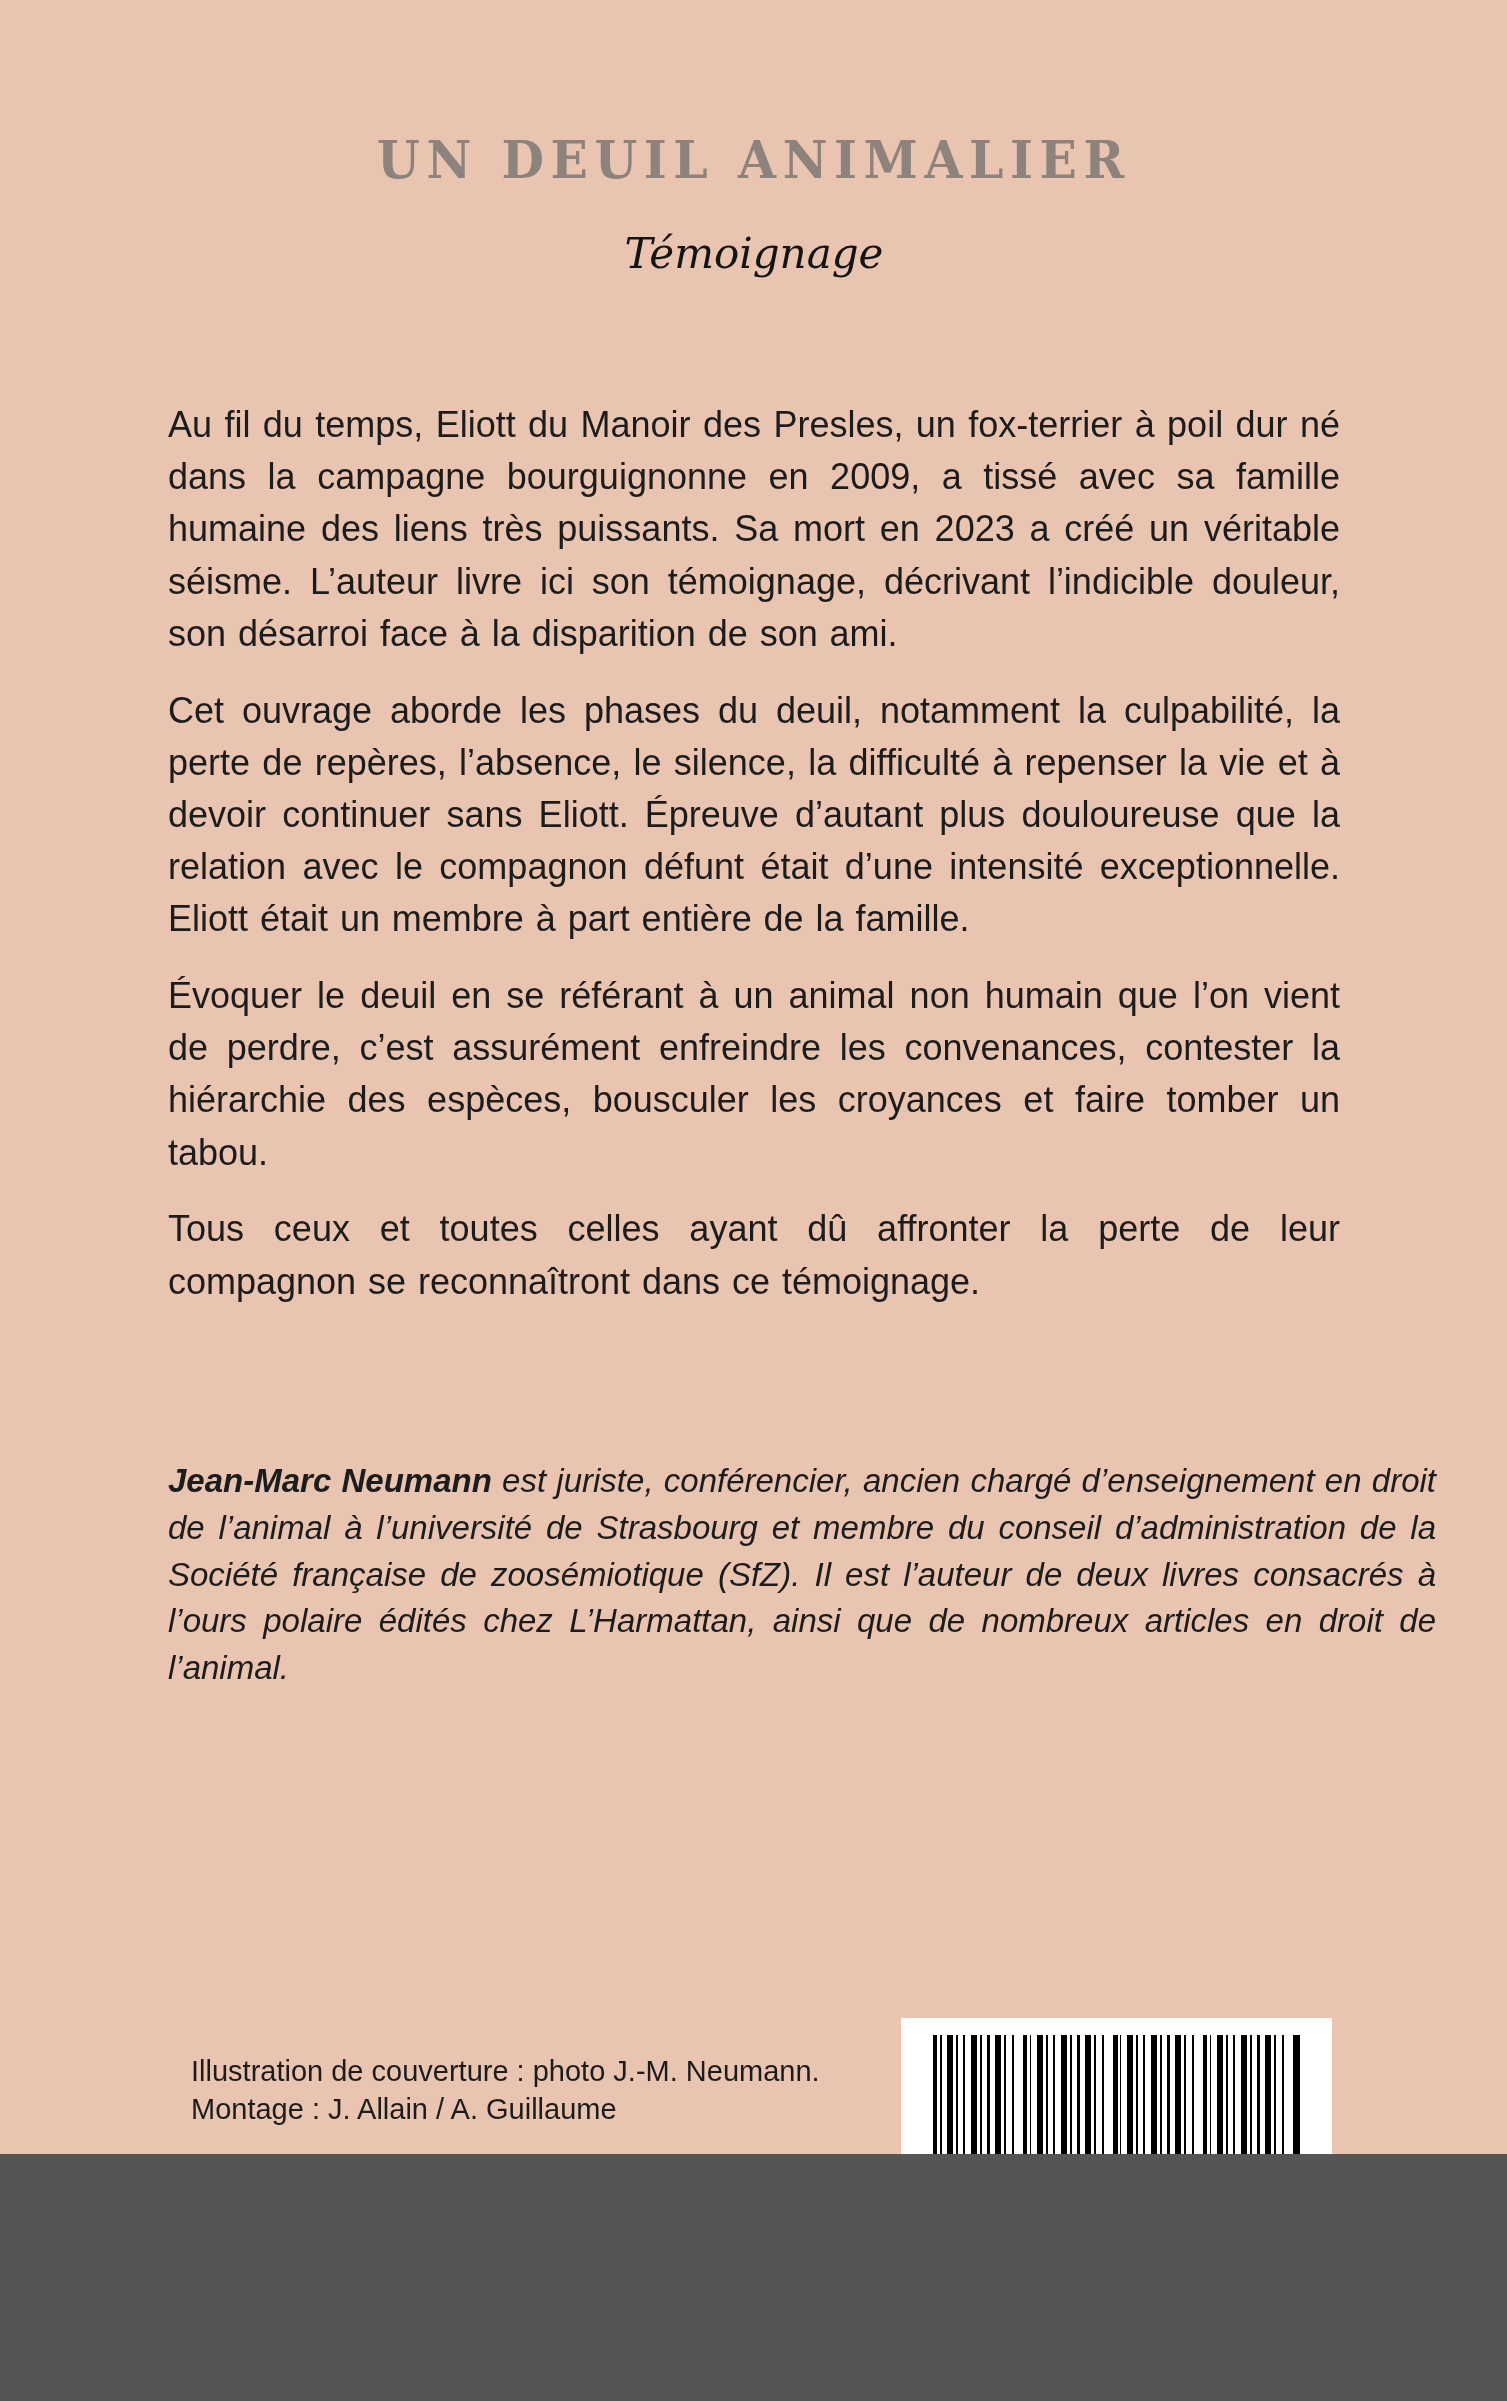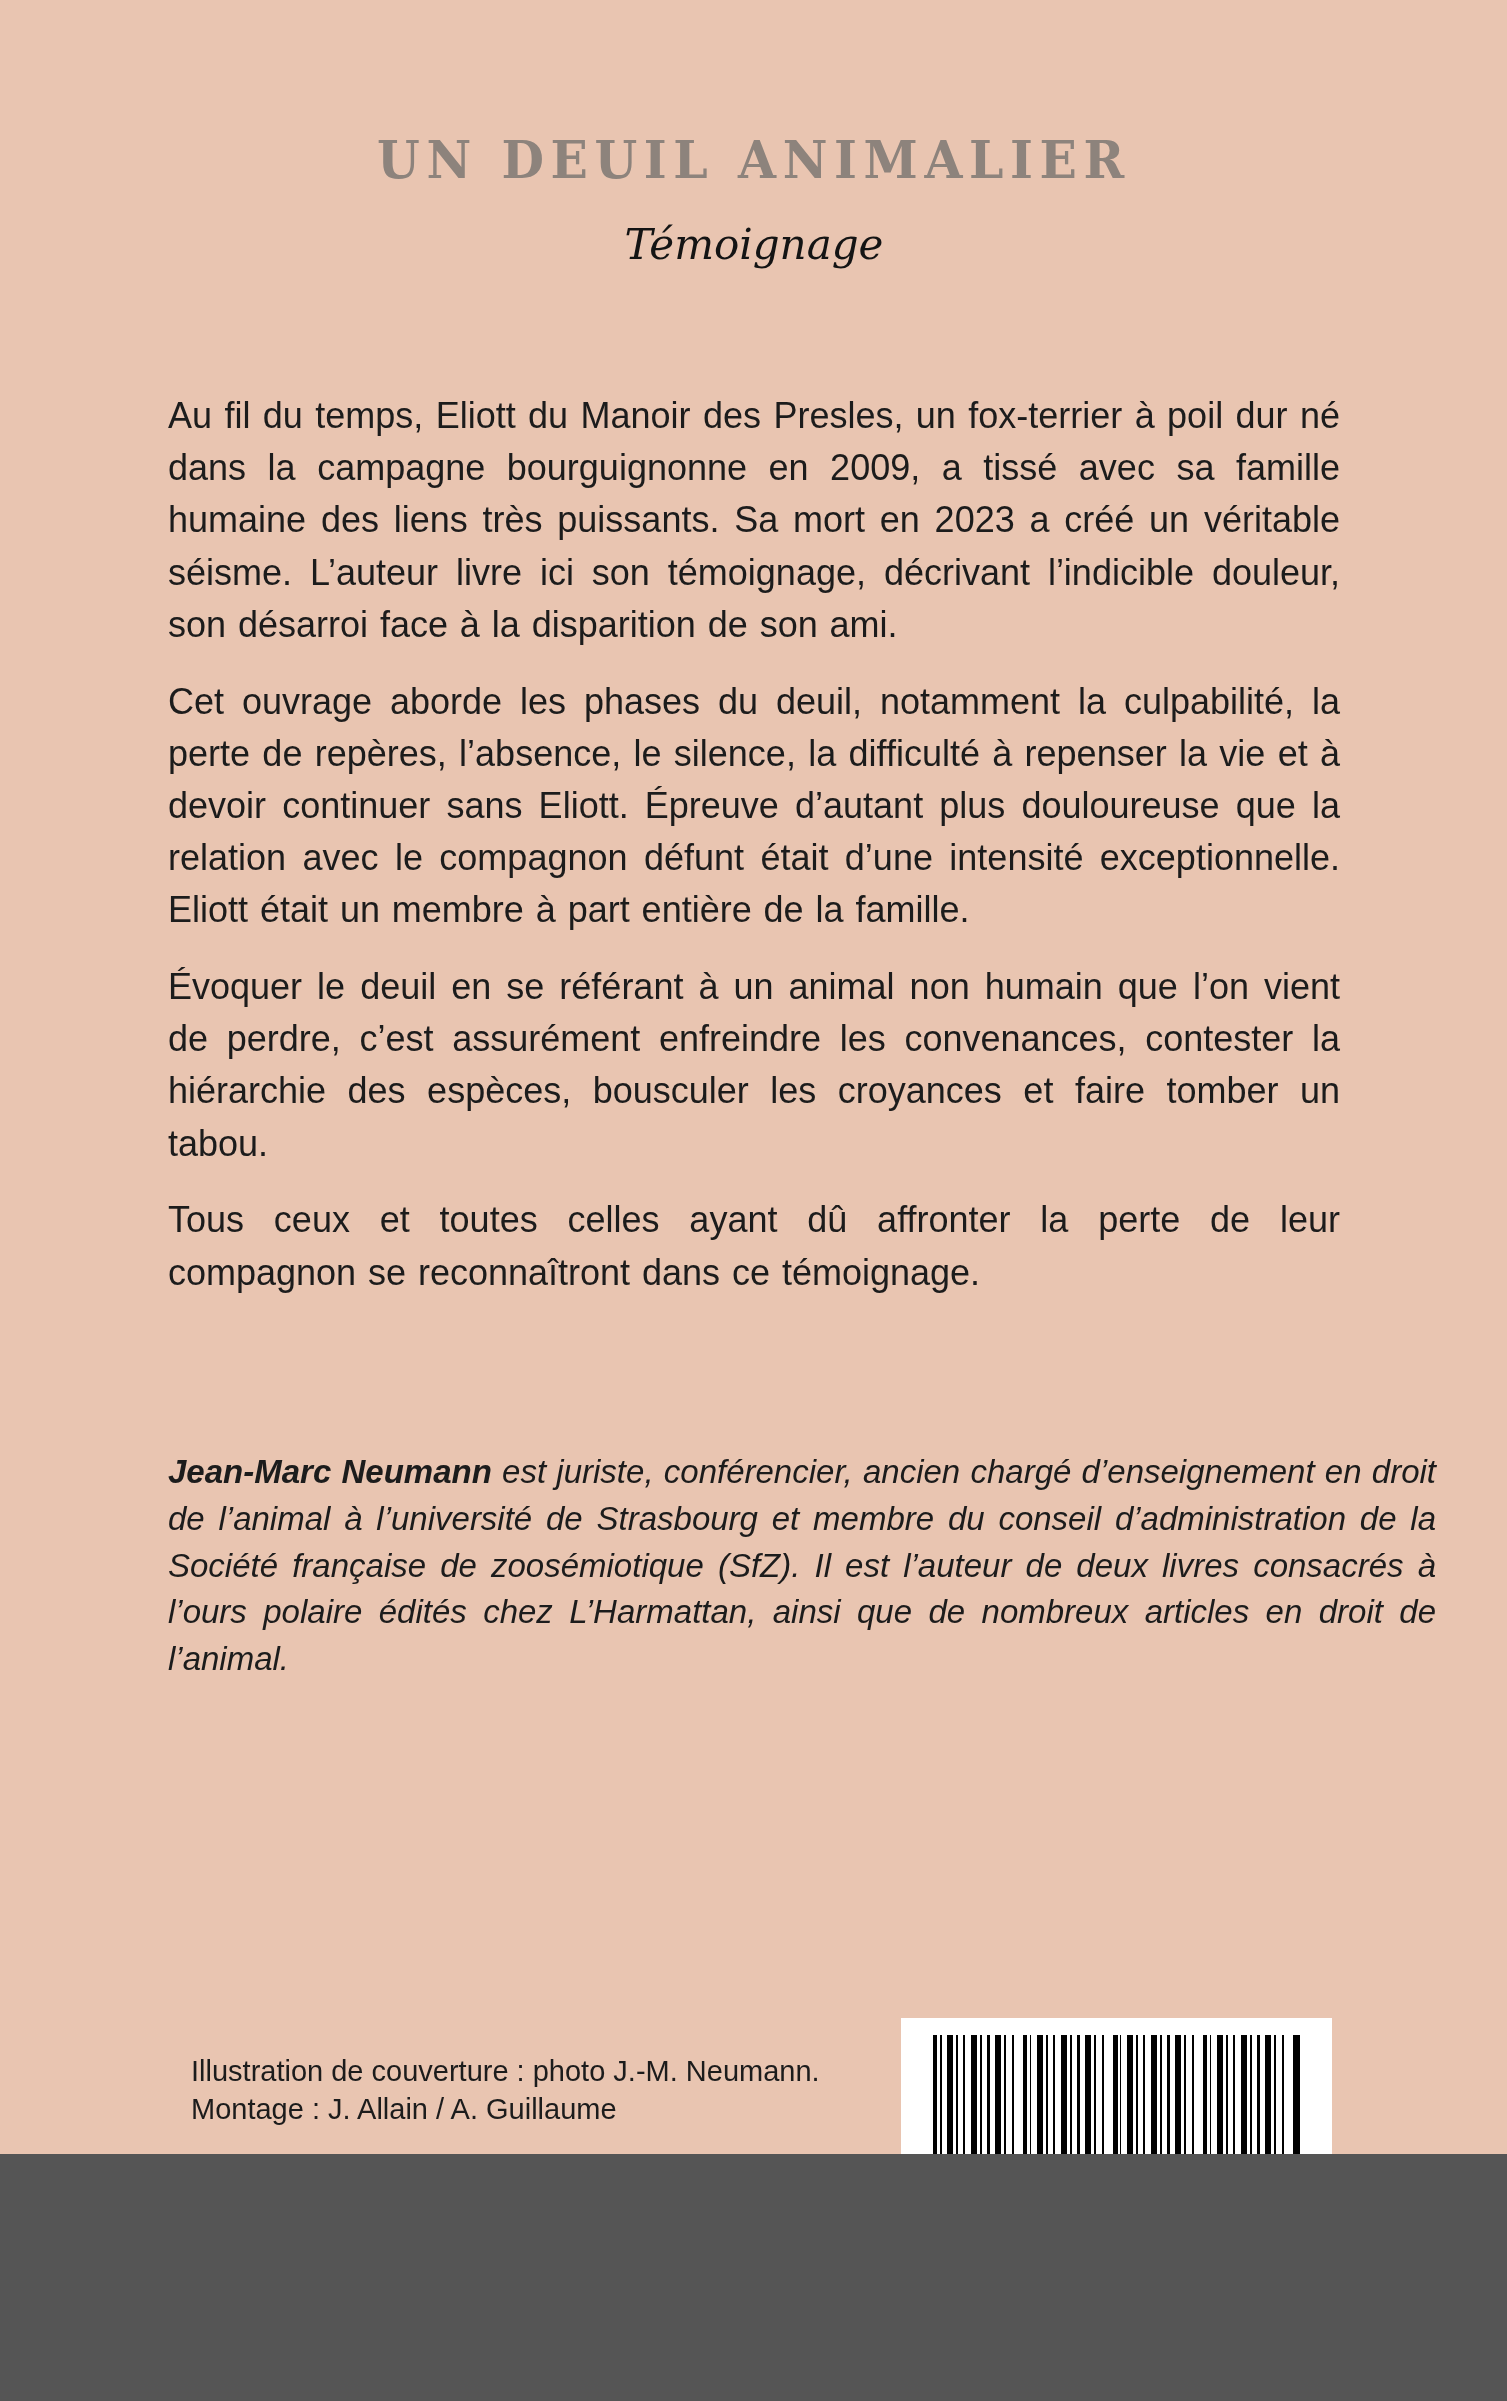--- a/index.html
+++ b/index.html
@@ -18,21 +18,21 @@
     margin-top: 131px;
     text-align: center;
     font-family: "DejaVu Serif", serif;
     font-weight: 700;
     font-size: 49px;
     letter-spacing: 6.6px;
     color: #8d837c;
     transform: scaleY(1.05);
   }
   .subtitle {
-    margin-top: 31px;
+    margin-top: 40px;
     text-align: center;
     font-family: "DejaVu Serif", serif;
     font-style: italic;
     font-size: 42px;
     color: #141414;
   }
 
   .synopsis {
     margin: 121px 168px 12px 168px;
     font-size: 36px;

